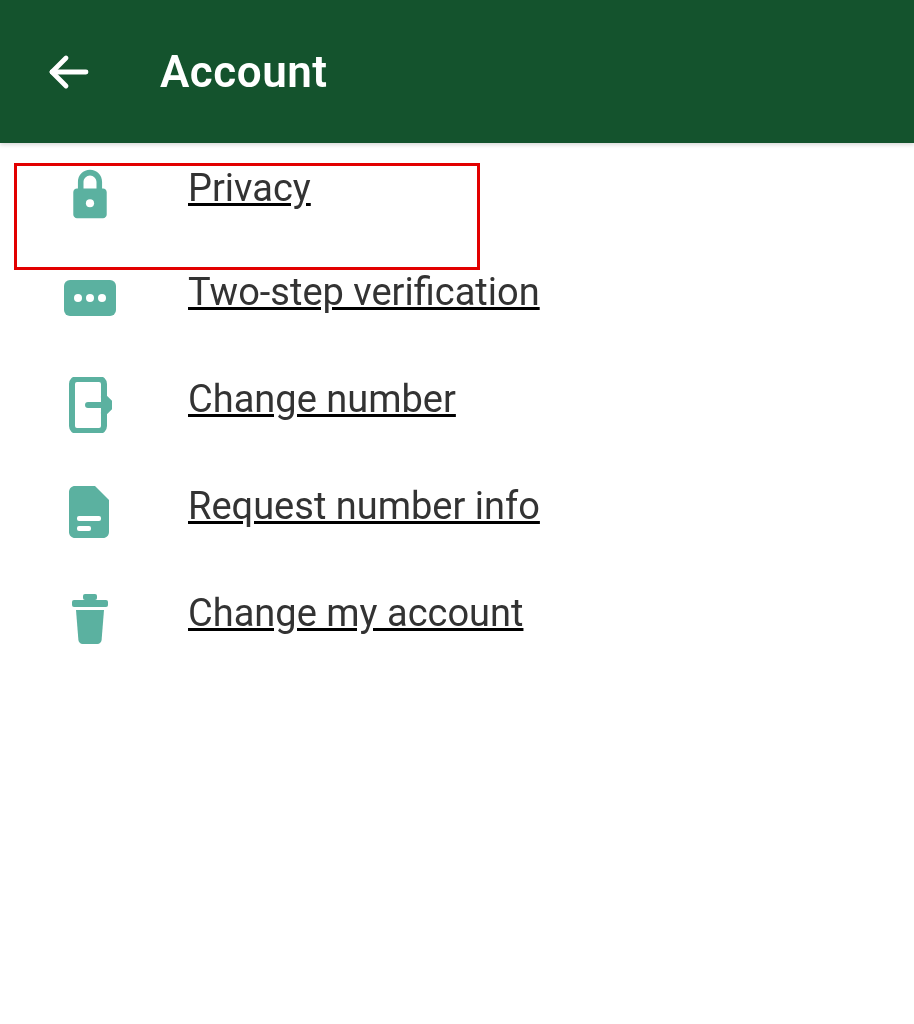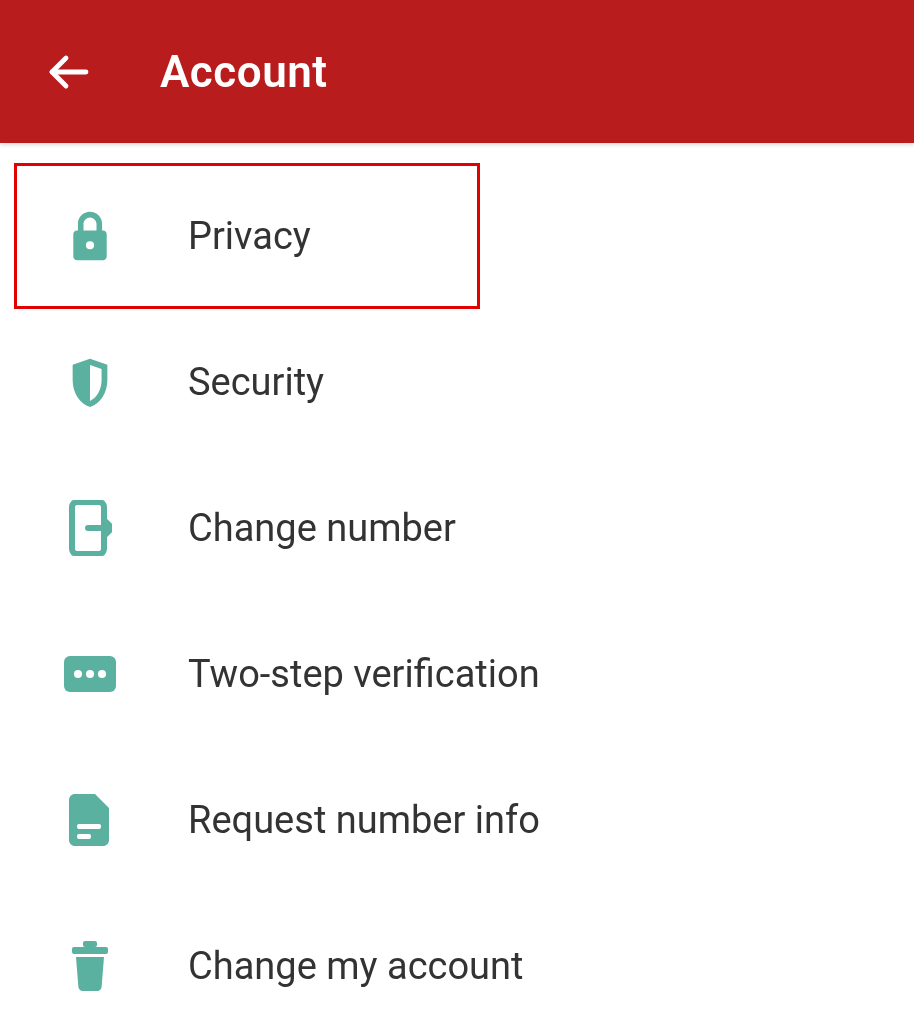--- a/index.html
+++ b/index.html
@@ -1,18 +1,18 @@
 <!DOCTYPE html>
 <html><head>
 <meta charset="utf-8">
 <style>
   * { box-sizing: border-box; margin: 0; padding: 0; }
   html, body { width: 914px; height: 1024px; font-family: -apple-system, Roboto, "Helvetica Neue", Arial, sans-serif; background: #fff; }
   .app-bar {
-    background: #b91c1c;
+    background: #14532d;
     height: 143px;
     display: flex;
     align-items: center;
     padding-left: 38px;
     box-shadow: 0 2px 4px rgba(0,0,0,0.15);
   }
   .back-btn {
     width: 60px;
     height: 60px;
     display: flex;
@@ -25,24 +25,25 @@
     font-size: 44px;
     font-weight: 600;
     margin-left: 62px;
     letter-spacing: 0.5px;
   }
   .list {
     padding-top: 20px;
   }
   .list-item {
     display: flex;
-    align-items: center;
-    height: 146px;
+    align-items: flex-start;
+    height: 107px;
     padding-left: 62px;
     cursor: pointer;
+    text-decoration: underline;
   }
   .list-item.highlighted {
     border: 3px solid #e20000;
     margin-left: 14px;
     margin-right: 434px;
     padding-left: 45px;
   }
   .icon-slot {
     width: 56px;
     height: 56px;
@@ -77,49 +78,41 @@
   <div class="list-item highlighted">
     <span class="icon-slot">
       <svg width="46" height="52" viewBox="0 0 24 28">
         <path fill="#5bb1a0" d="M12 1 C8.4 1 5.5 3.9 5.5 7.5 V11 H5 C3.9 11 3 11.9 3 13 V25 C3 26.1 3.9 27 5 27 H19 C20.1 27 21 26.1 21 25 V13 C21 11.9 20.1 11 19 11 H18.5 V7.5 C18.5 3.9 15.6 1 12 1 Z M12 4 C13.9 4 15.5 5.6 15.5 7.5 V11 H8.5 V7.5 C8.5 5.6 10.1 4 12 4 Z"></path>
         <circle cx="12" cy="19" r="2.2" fill="#ffffff"></circle>
       </svg>
     </span>
     <span class="item-label">Privacy</span>
   </div>
 
-  <div class="list-item">
-    <span class="icon-slot">
-      <svg width="48" height="54" viewBox="0 0 24 28">
-        <path fill="#5bb1a0" d="M12 2 L3 5 V13 C3 20 7 25.5 12 27 C17 25.5 21 20 21 13 V5 Z M12 5.2 L18 7.2 V13 C18 18.2 15.3 22.5 12 23.8 V5.2 Z"></path>
-      </svg>
-    </span>
-    <span class="item-label">Security</span>
-  </div>
-
-  <div class="list-item">
-    <span class="icon-slot">
-      <svg width="44" height="56" viewBox="0 0 22 28">
-        <rect x="2" y="1" width="16" height="26" rx="2.5" fill="none" stroke="#5bb1a0" stroke-width="3"></rect>
-        <path d="M10 14 H22 M18 10 L22 14 L18 18" fill="none" stroke="#5bb1a0" stroke-width="3" stroke-linecap="round" stroke-linejoin="round"></path>
-      </svg>
-    </span>
-    <span class="item-label">Change number</span>
-  </div>
 
   <div class="list-item">
     <span class="icon-slot">
       <svg width="52" height="36" viewBox="0 0 26 18">
         <rect x="0" y="0" width="26" height="18" rx="3" fill="#5bb1a0"></rect>
         <circle cx="7" cy="9" r="2" fill="#ffffff"></circle>
         <circle cx="13" cy="9" r="2" fill="#ffffff"></circle>
         <circle cx="19" cy="9" r="2" fill="#ffffff"></circle>
       </svg>
     </span>
     <span class="item-label">Two-step verification</span>
+  </div>
+
+  <div class="list-item">
+    <span class="icon-slot">
+      <svg width="44" height="56" viewBox="0 0 22 28">
+        <rect x="2" y="1" width="16" height="26" rx="2.5" fill="none" stroke="#5bb1a0" stroke-width="3"></rect>
+        <path d="M10 14 H22 M18 10 L22 14 L18 18" fill="none" stroke="#5bb1a0" stroke-width="3" stroke-linecap="round" stroke-linejoin="round"></path>
+      </svg>
+    </span>
+    <span class="item-label">Change number</span>
   </div>
 
   <div class="list-item">
     <span class="icon-slot">
       <svg width="42" height="52" viewBox="0 0 21 26">
         <path fill="#5bb1a0" d="M3 0 H13 L20 7 V23 C20 24.7 18.7 26 17 26 H3 C1.3 26 0 24.7 0 23 V3 C0 1.3 1.3 0 3 0 Z"></path>
         <rect x="4" y="15" width="12" height="2.5" rx="1" fill="#ffffff"></rect>
         <rect x="4" y="20" width="7" height="2.5" rx="1" fill="#ffffff"></rect>
       </svg>
     </span>

